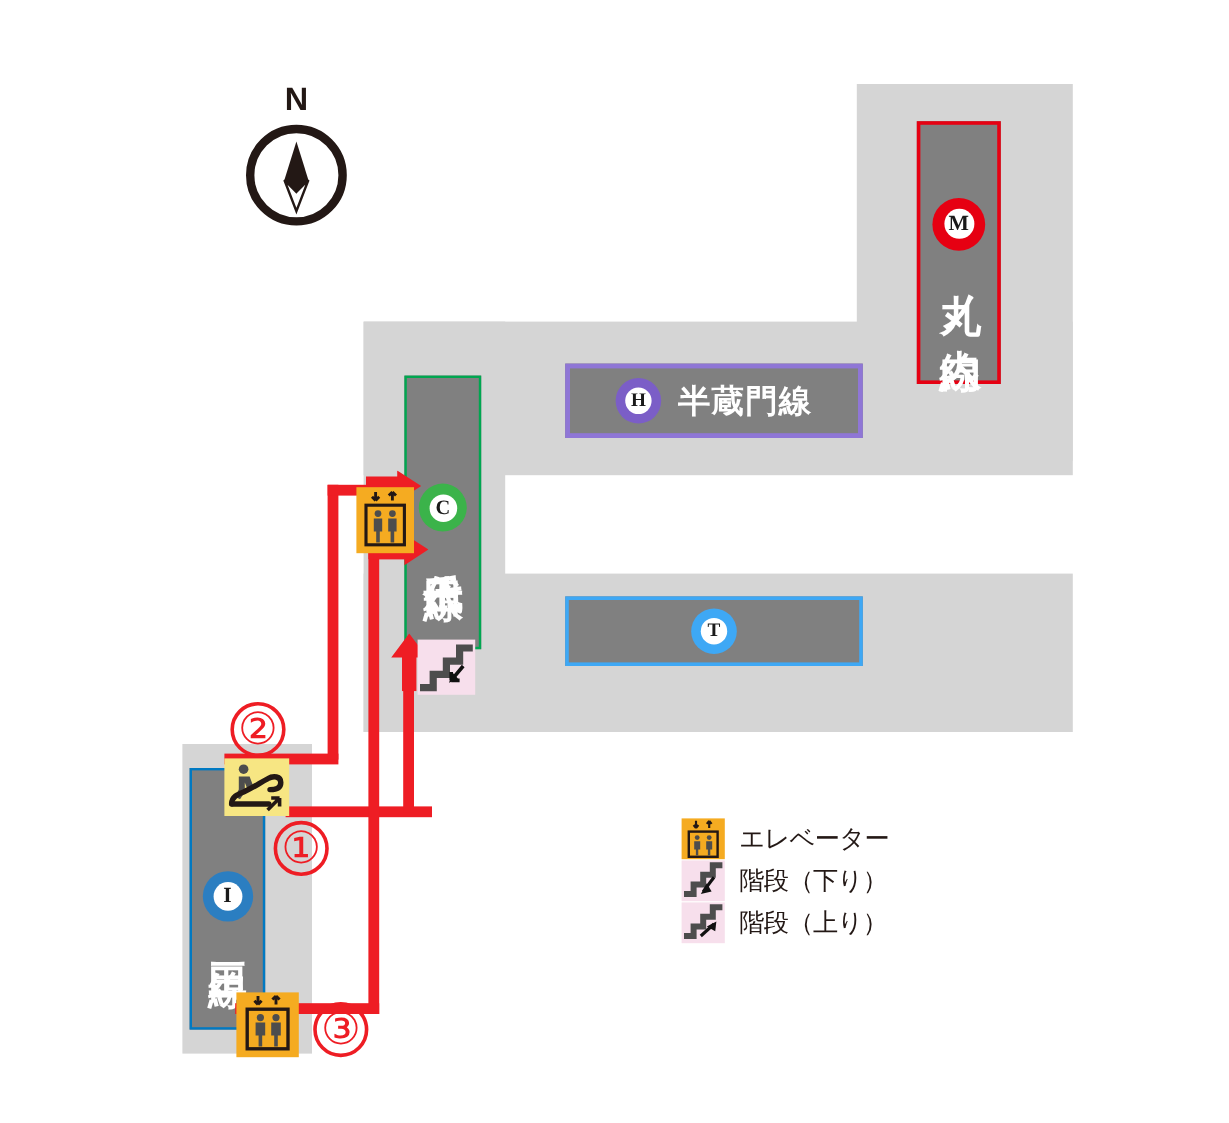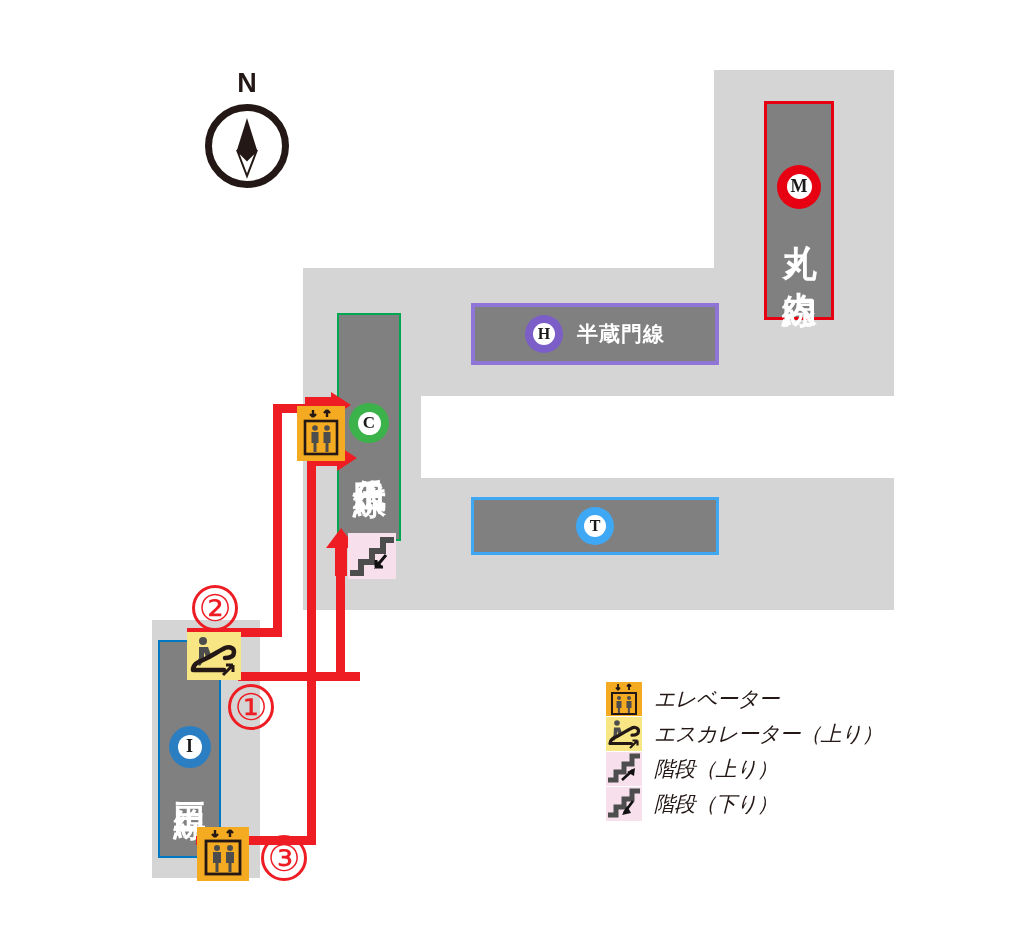--- a/index.html
+++ b/index.html
@@ -112,24 +112,23 @@
     align-items: center;
     justify-content: center;
     font-family: "Liberation Serif", "DejaVu Serif", serif;
     font-weight: 400;
     box-sizing: border-box;
   }
 
   
   #legend {
     position: absolute;
-    left: 606px;
+    left: 568px;
     top: 682px;
     width: 330px;
-    font-style: italic;
   }
   .legend-row {
     display: flex;
     align-items: center;
     height: 34px;
     margin-bottom: 1px;
   }
   .legend-icon {
     width: 36px;
     height: 34px;
@@ -173,21 +172,21 @@
     <div class="line-badge" style="width:44px; height:44px; background:#e60012;">
       <span class="letter" style="width:25px; height:25px; font-size:18px;">M</span>
     </div>
     <div class="line-name vert" style="font-size:35px;">丸ノ内線</div>
   </div>
 
   <div class="abs line-box horiz" style="left:471px; top:303px; width:248px; height:62px; border:4px solid #8f76d6;">
     <div class="line-badge" style="width:38px; height:38px; background:#7b5ec7;">
       <span class="letter" style="width:22px; height:22px; font-size:16px;">H</span>
     </div>
-    <div class="line-name" style="font-size:21px;">半蔵門線</div>
+    <div class="line-name" style="font-size:27px;">半蔵門線</div>
   </div>
 
   <div class="abs line-box horiz" style="left:471px; top:497px; width:248px; height:58px; border:3px solid #3ea8f5;">
     <div class="line-badge" style="width:38px; height:38px; background:#3ea8f5;">
       <span class="letter" style="width:22px; height:22px; font-size:16px;">T</span>
     </div>
   </div>
 
   <div class="abs line-box vert" style="left:337px; top:313px; width:64px; height:228px; border:2px solid #00a650;">
     <div class="line-badge" style="width:40px; height:40px; background:#3bb34a;">
@@ -280,51 +279,39 @@
           <rect x="6" y="11" width="24" height="21" fill="none" stroke="#231815" stroke-width="2"></rect>
           <circle cx="13" cy="16" r="2" fill="#4d4d4d"></circle>
           <path d="M10.5 19 h5 v7 h-1.6 v5 h-2 v-5 h-1.4 z" fill="#4d4d4d"></path>
           <circle cx="23" cy="16" r="2" fill="#4d4d4d"></circle>
           <path d="M20.5 19 h5 v7 h-1.6 v5 h-2 v-5 h-1.4 z" fill="#4d4d4d"></path>
         </svg>
       </div>
       <div class="legend-label">エレベーター</div>
     </div>
 
+
+
     <div class="legend-row">
-      <div class="legend-icon fac-esc">
+      <div class="legend-icon fac-stair">
         <svg width="36" height="34" viewBox="0 0 36 34">
-          <circle cx="11" cy="6" r="2.8" fill="#4d4d4d"></circle>
-          <path d="M8 10.5 h6 l2 5.5 -3.5 1.4 -1.4 -3.5 v5.6 l-2.8 4.2 -2.8 -1.4 2.1 -4.2 z" fill="#4d4d4d"></path>
-          <path d="M4 26.5 C4 22.5 7.5 21 11 19.5 C17 16.5 20.5 13.5 25 11.5 C28.5 9.5 32.5 10.5 32.5 14 C32.5 17.5 29 18.2 26 18.2" stroke="#231815" stroke-width="3.2" fill="none" stroke-linecap="round"></path>
-          <path d="M4.5 26.5 h21" stroke="#231815" stroke-width="3.2" fill="none" stroke-linecap="round"></path>
-          <path d="M24 31 L31.5 23.5 M31.5 23.5 L26.5 23.5 M31.5 23.5 L31.5 28.5" stroke="#231815" stroke-width="2.2" fill="none"></path>
+          <path d="M2 28 h8 v-8 h8 v-8 h8 v-8 h8" stroke="#4d4d4d" stroke-width="5" fill="none"></path>
+          <path d="M27 14 L18 26" stroke="#111111" stroke-width="2.6" fill="none"></path>
+          <polygon points="16,28 25,26 21,19" fill="#111111"></polygon>
         </svg>
       </div>
-      <div class="legend-label">エスカレーター（上り）</div>
-    </div>
-
+      <div class="legend-label">階段（下り）</div>
+    </div>
 
     <div class="legend-row">
       <div class="legend-icon fac-stair">
         <svg width="36" height="34" viewBox="0 0 36 34">
           <path d="M2 28 h8 v-8 h8 v-8 h8 v-8 h8" stroke="#4d4d4d" stroke-width="5" fill="none"></path>
           <path d="M16 28 L27 18" stroke="#111111" stroke-width="2.6" fill="none"></path>
           <polygon points="29,16 28,24 21,20" fill="#111111"></polygon>
         </svg>
       </div>
       <div class="legend-label">階段（上り）</div>
     </div>
 
-    <div class="legend-row">
-      <div class="legend-icon fac-stair">
-        <svg width="36" height="34" viewBox="0 0 36 34">
-          <path d="M2 28 h8 v-8 h8 v-8 h8 v-8 h8" stroke="#4d4d4d" stroke-width="5" fill="none"></path>
-          <path d="M27 14 L18 26" stroke="#111111" stroke-width="2.6" fill="none"></path>
-          <polygon points="16,28 25,26 21,19" fill="#111111"></polygon>
-        </svg>
-      </div>
-      <div class="legend-label">階段（下り）</div>
-    </div>
-
   </div>
 
 </div>
 
 </body></html>

